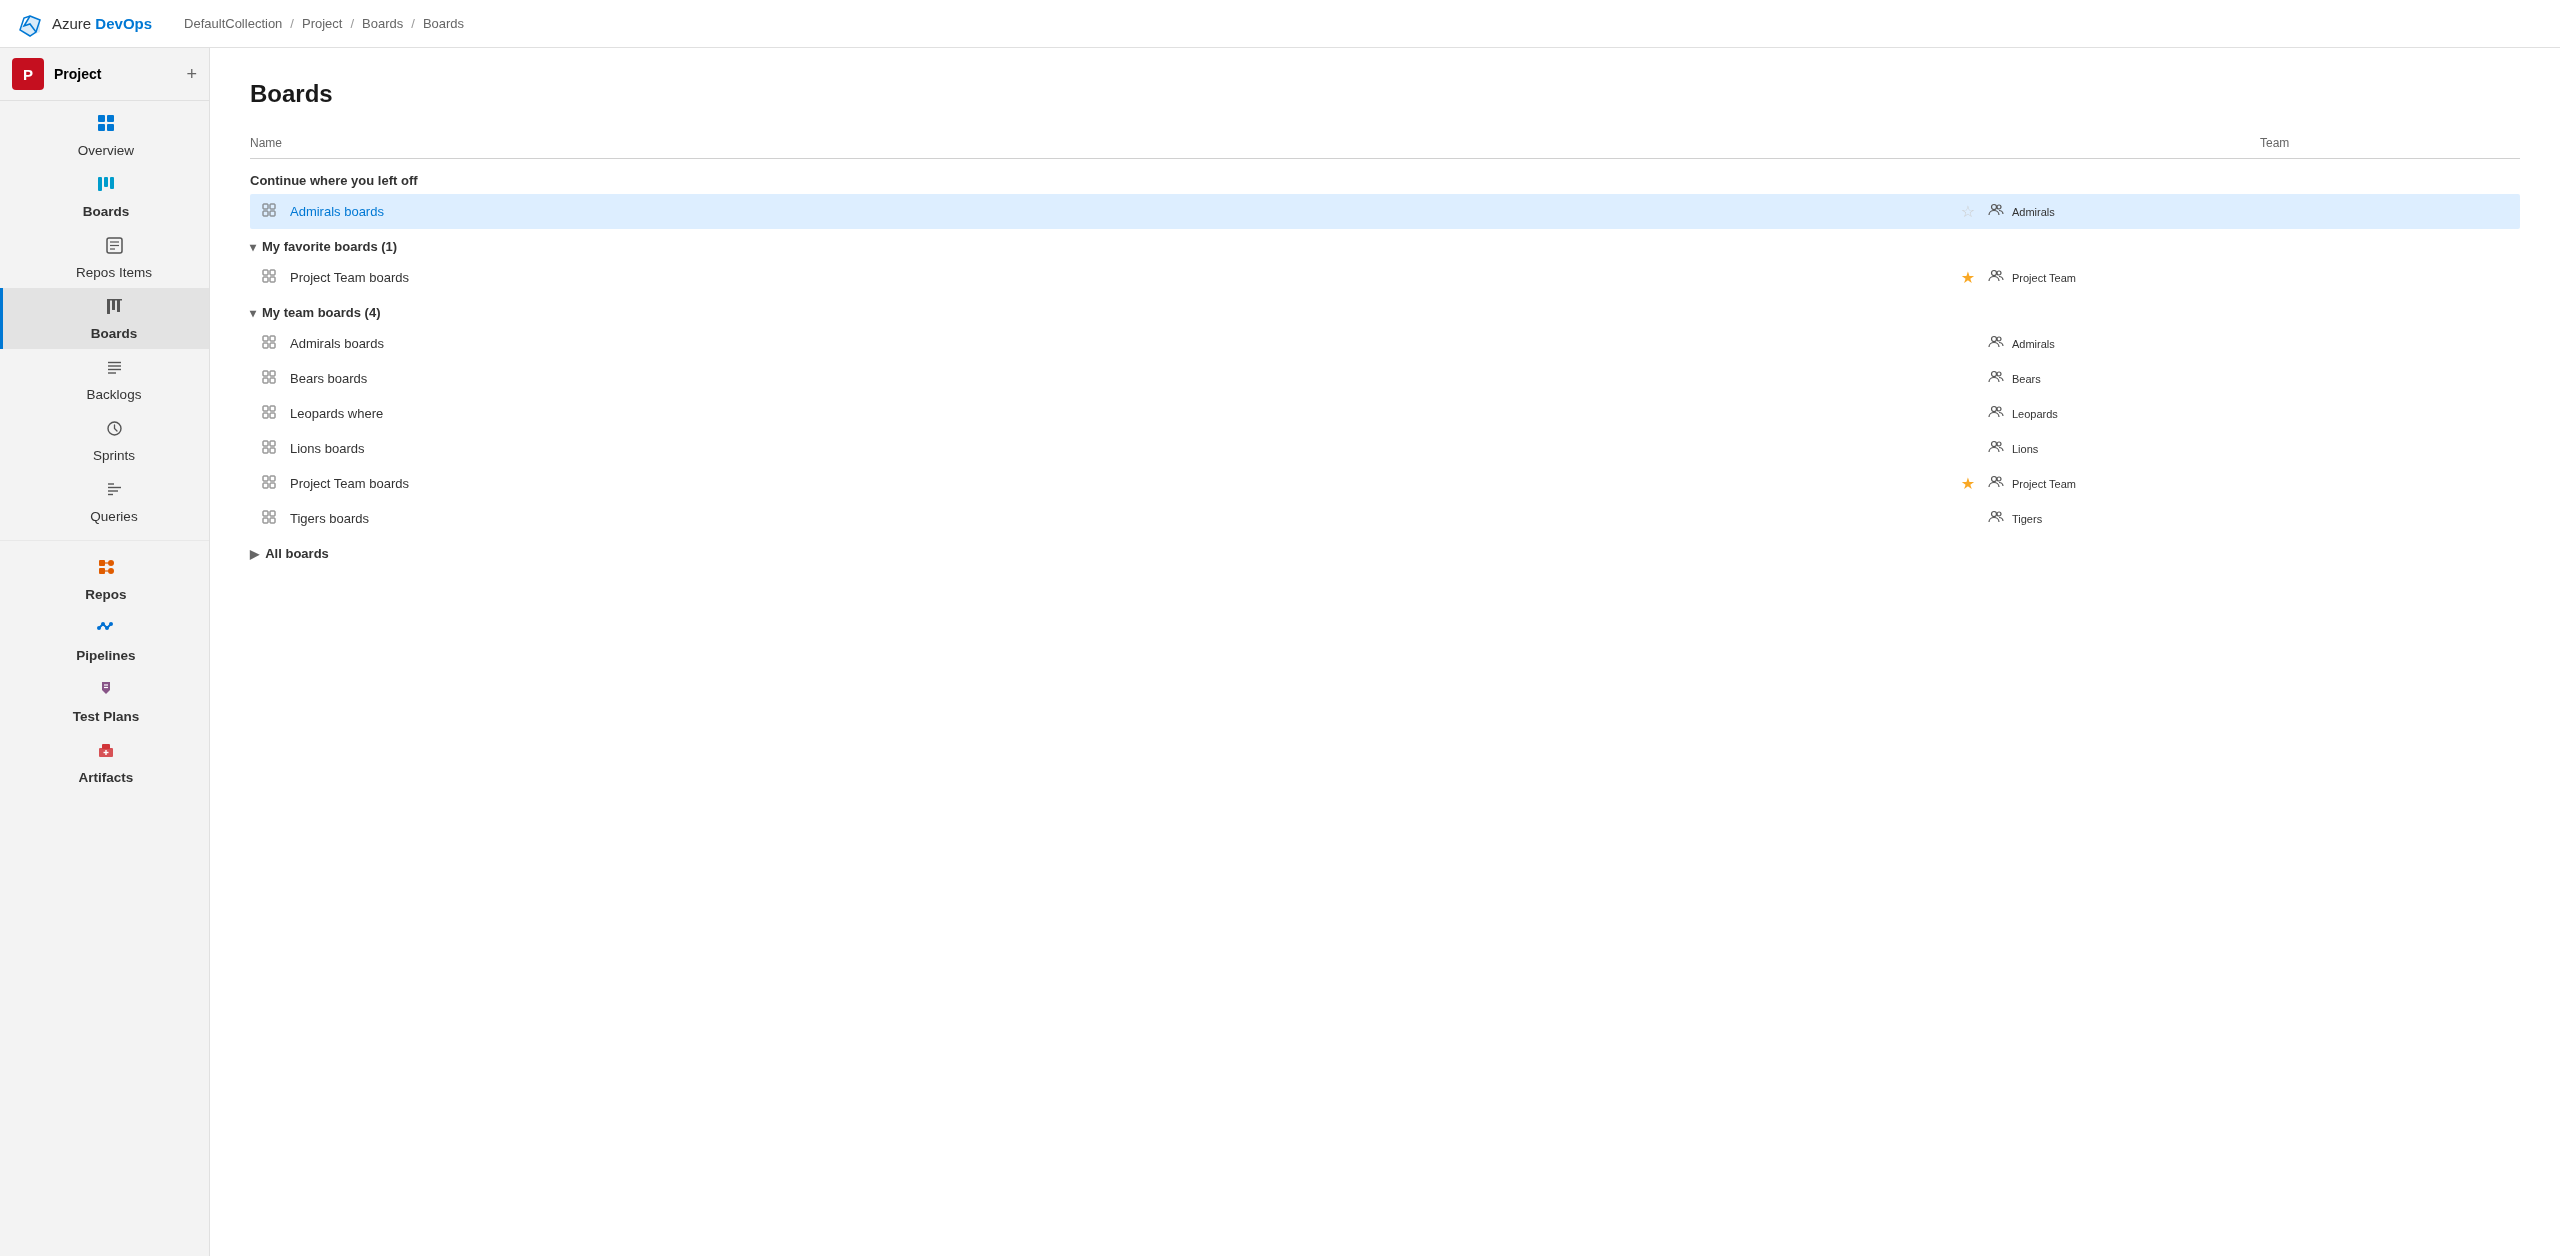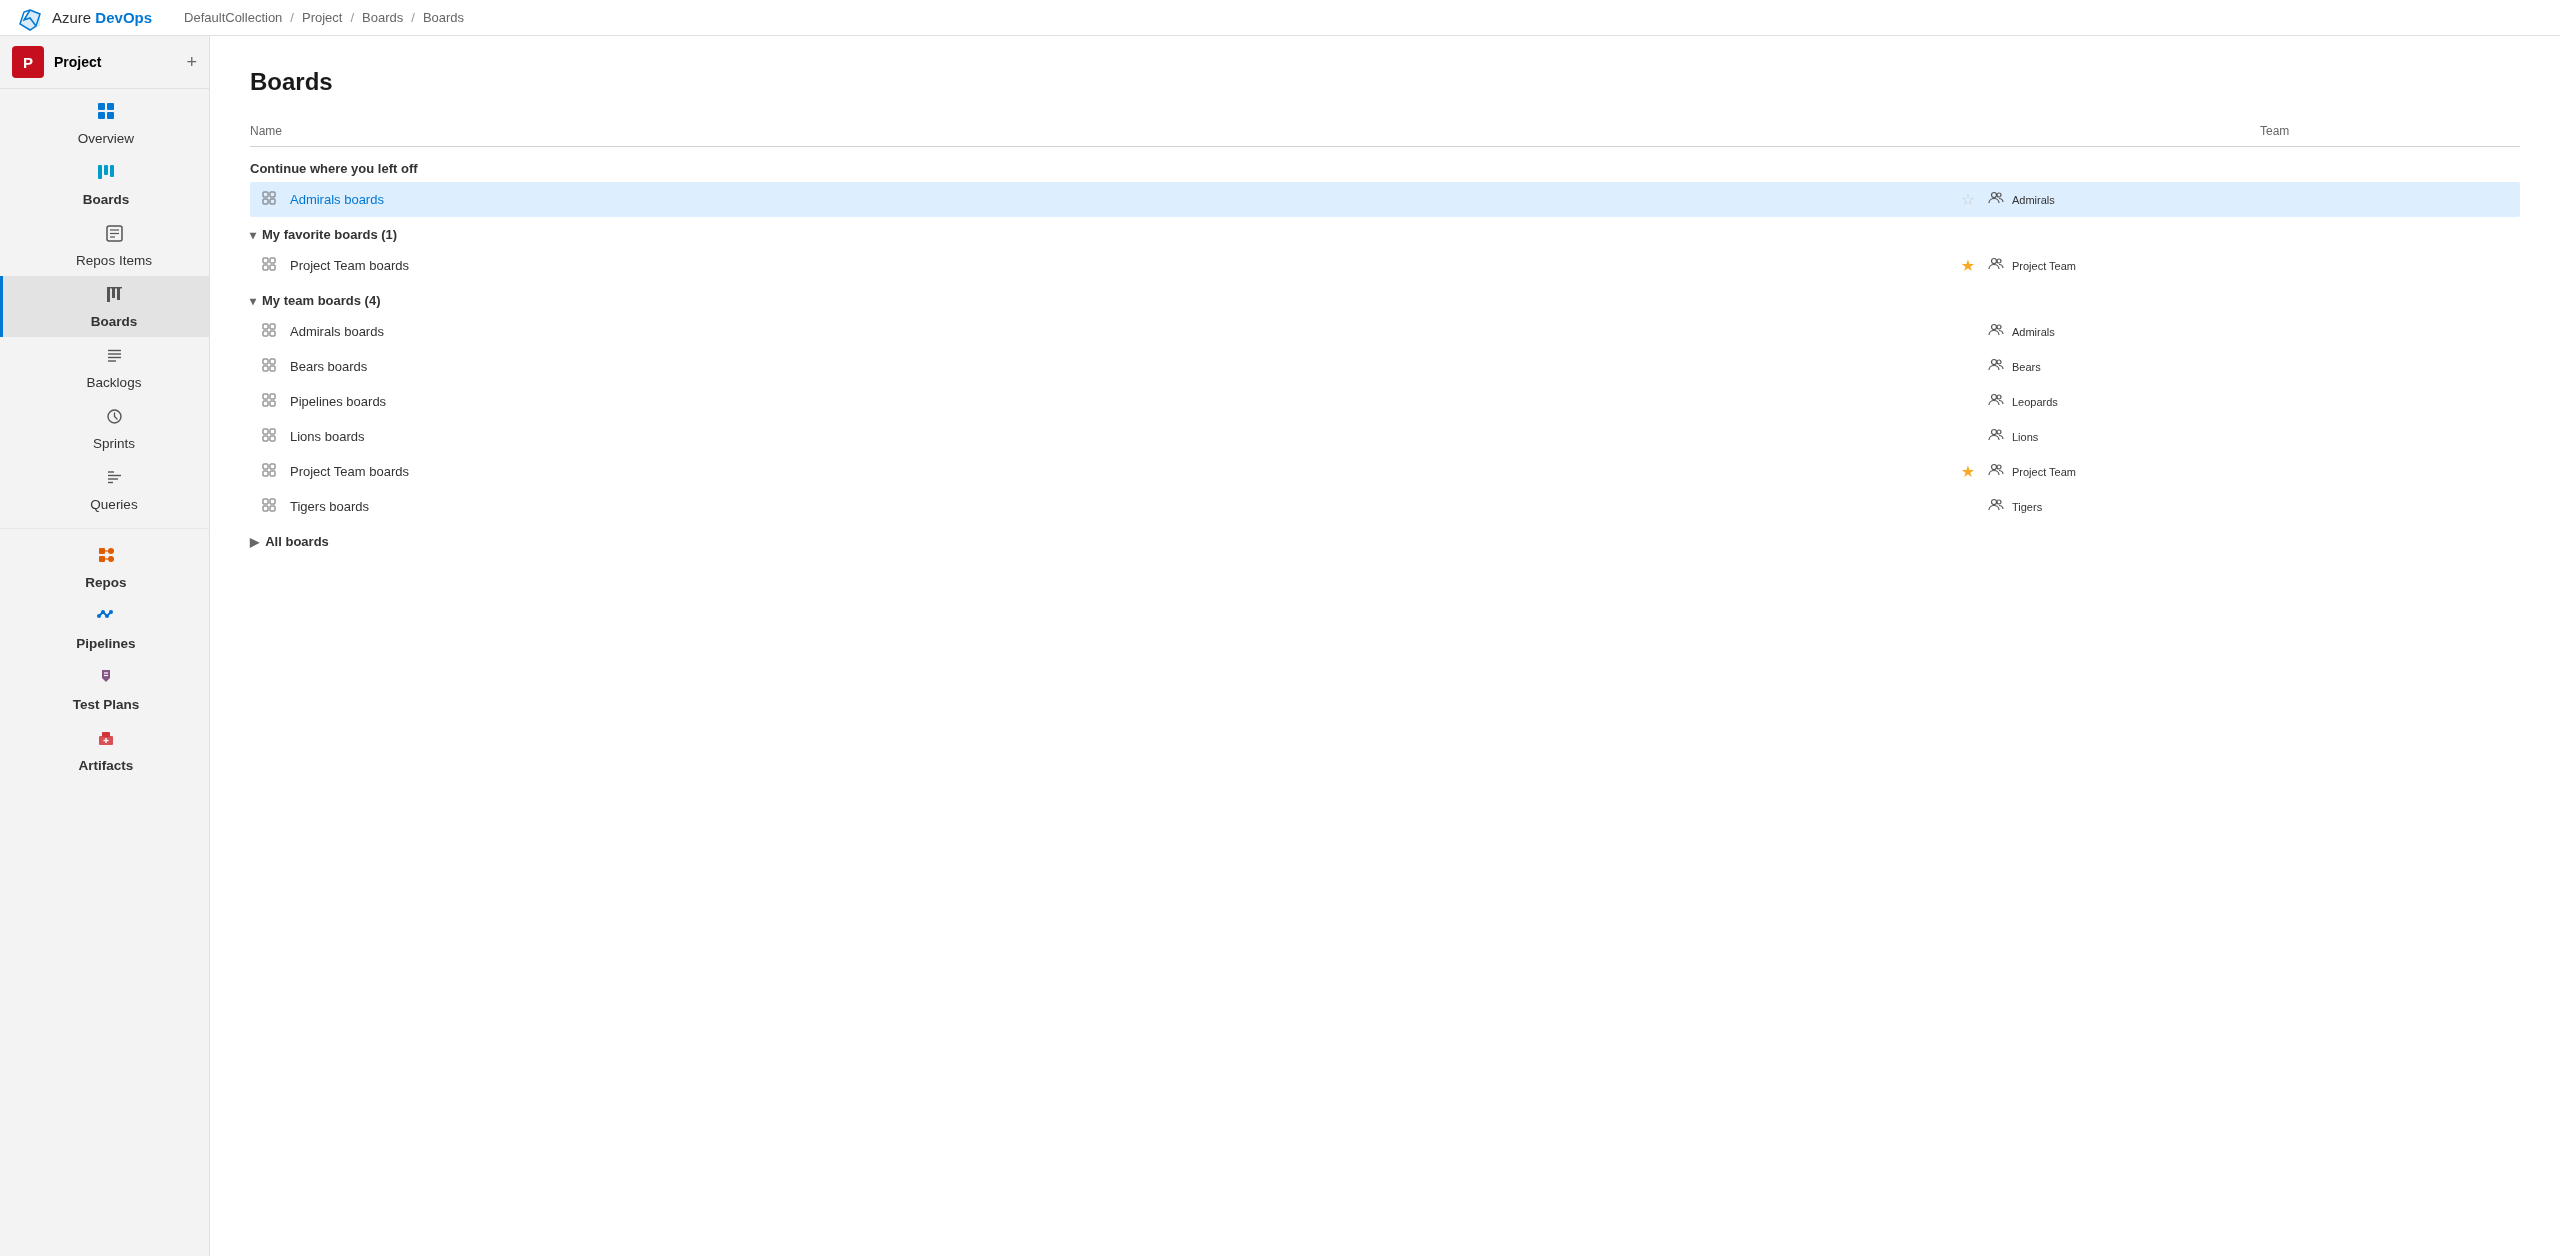--- a/index.html
+++ b/index.html
@@ -1,20 +1,20 @@
 <!DOCTYPE html>
 <html><head>
   <meta charset="utf-8">
   <style>
     * { box-sizing: border-box; margin: 0; padding: 0; }
     body { font-family: -apple-system, BlinkMacSystemFont, 'Segoe UI', sans-serif; font-size: 14px; background: #f5f5f5; display: flex; flex-direction: column; height: 100vh; overflow: hidden; }
 
     
     .topbar {
-      height: 36px;
+      height: 48px;
       background: #fff;
       border-bottom: 1px solid #e0e0e0;
       display: flex;
       align-items: center;
       padding: 0 16px;
       flex-shrink: 0;
       gap: 16px;
     }
     .topbar-logo {
       display: flex;
@@ -560,21 +560,21 @@
 
     <div class="board-row">
       <div class="board-row-inner">
           <div class="board-name-cell">
             <span class="board-icon"><svg width="16" height="16" viewBox="0 0 16 16" fill="none">
                 <rect x="1" y="1" width="5" height="5" rx="0.5" stroke="#666" stroke-width="1"></rect>
                 <rect x="8" y="1" width="5" height="5" rx="0.5" stroke="#666" stroke-width="1"></rect>
                 <rect x="1" y="8" width="5" height="5" rx="0.5" stroke="#666" stroke-width="1"></rect>
                 <rect x="8" y="8" width="5" height="5" rx="0.5" stroke="#666" stroke-width="1"></rect>
               </svg></span>
-            <span class="board-name-text plain">Pipelines boards</span>
+            <span class="board-name-text plain">Leopards where</span>
           </div>
           <div class="star-col"></div>
           <div class="board-team-cell">
             <span class="team-icon"><svg width="16" height="16" viewBox="0 0 16 16" fill="none">
                 <circle cx="6" cy="5" r="2.5" stroke="#555" stroke-width="1.2" fill="none"></circle>
                 <circle cx="11" cy="5" r="2" stroke="#555" stroke-width="1.2" fill="none"></circle>
                 <path d="M1 13 C1 10 3.5 8.5 6 8.5 C8.5 8.5 11 10 11 13" stroke="#555" stroke-width="1.2" fill="none"></path>
                 <path d="M11 8.5 C12.5 8.5 15 9.5 15 12" stroke="#555" stroke-width="1.2" fill="none"></path>
               </svg></span>
             <span>Leopards</span>

